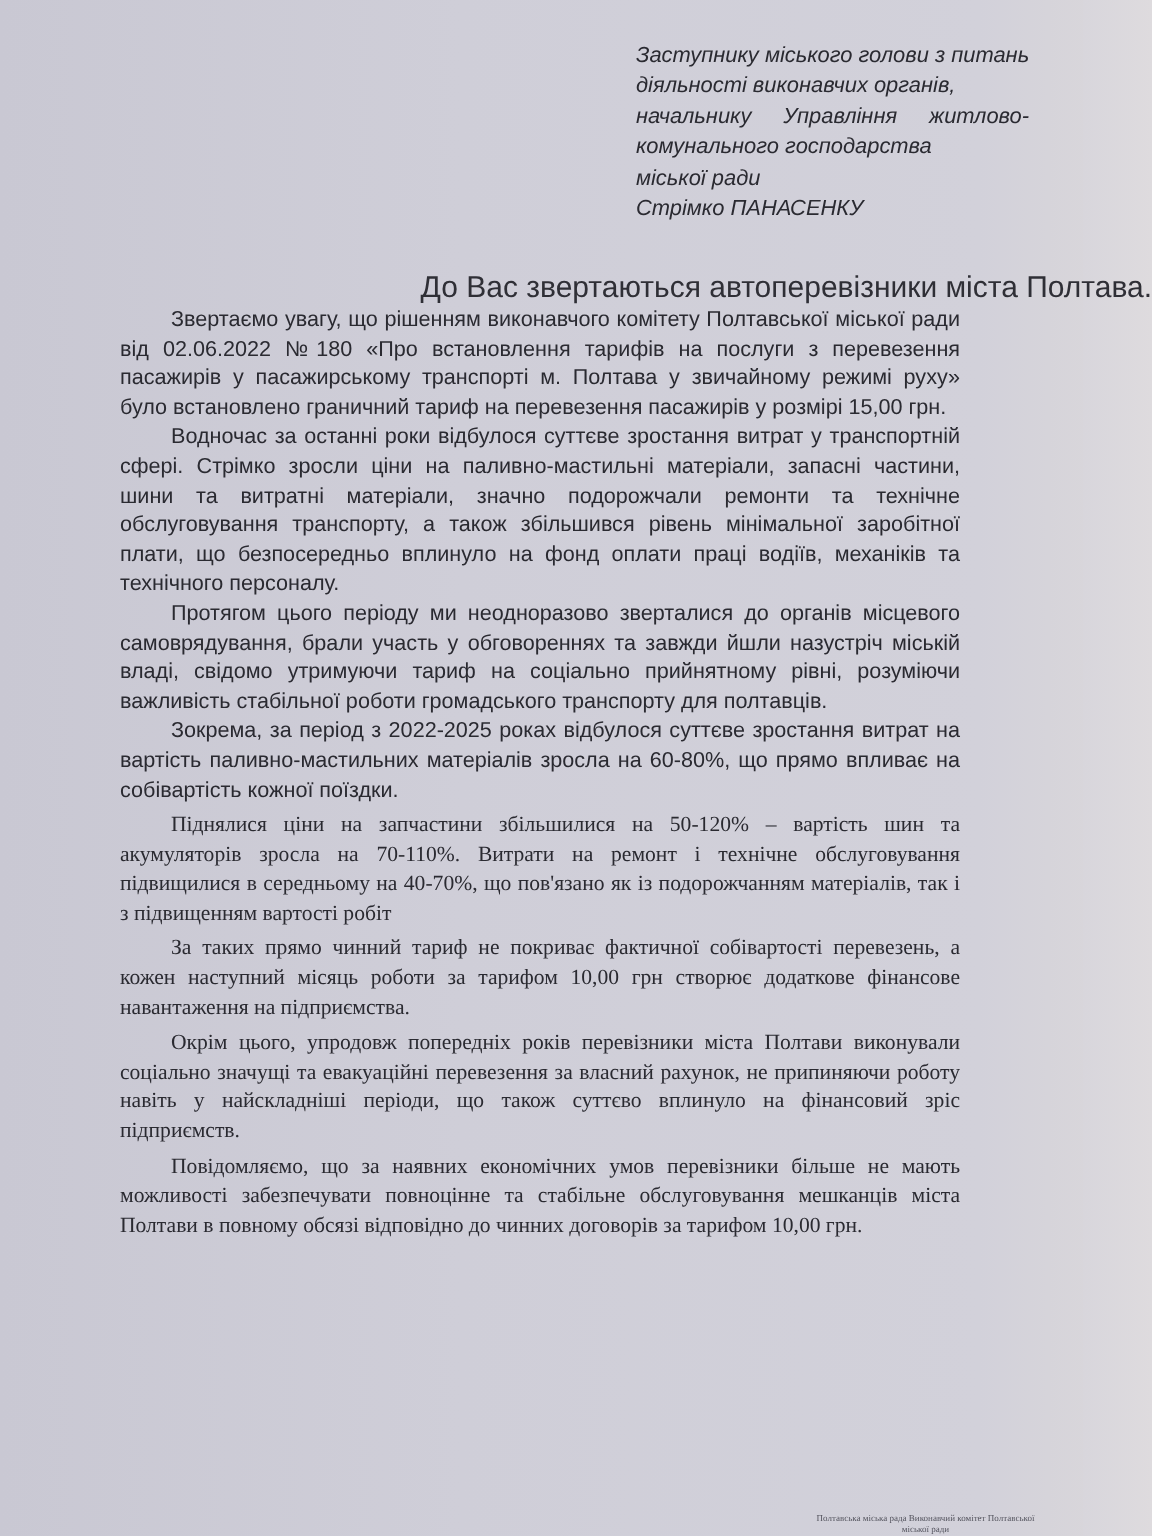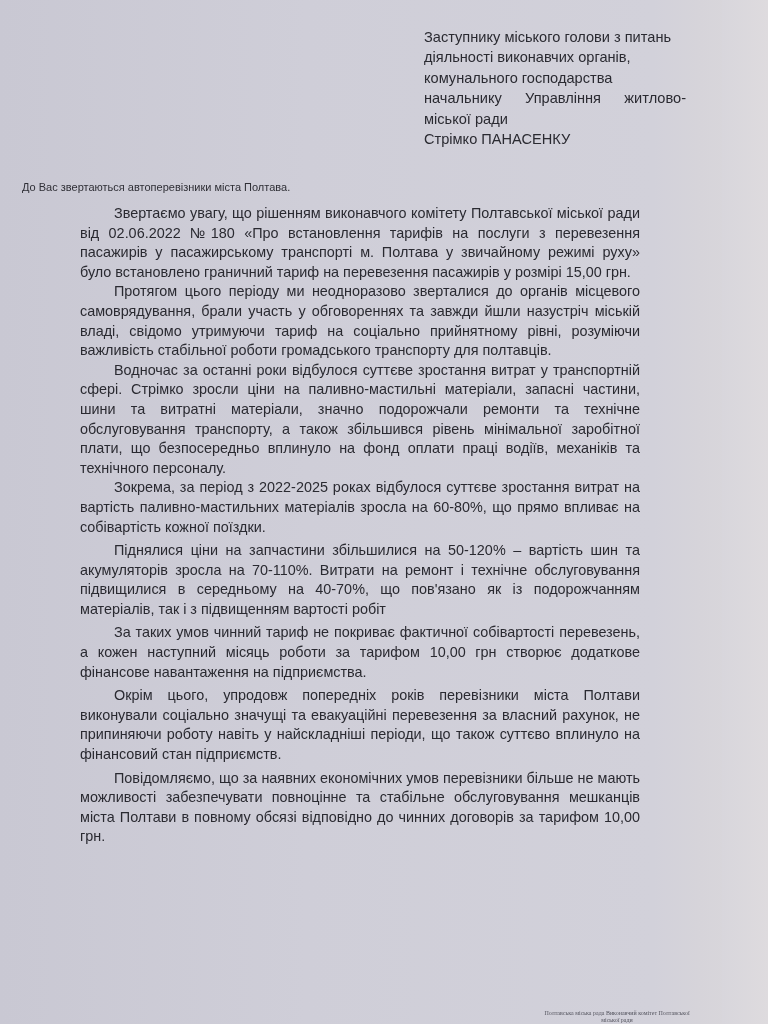--- a/index.html
+++ b/index.html
@@ -10,32 +10,32 @@
     color: #2c2c33;
   }
   .page-edge {
     position: absolute; top: 0; bottom: 0; left: 722px; width: 46px;
     background: linear-gradient(90deg, #d8d6dc, #dedbde);
   }
   .addressee {
     position: absolute; left: 424px; top: 27px; width: 262px;
     font-size: 14.6px; line-height: 20.4px; color: #2a2a31;
   }
-  .addressee .ln { display: block; white-space: nowrap; }
+  .addressee .ln { display: block; white-space: nowrap; font-style: italic; }
   .addressee .just { text-align: justify; text-align-last: justify; }
   .salutation {
-    position: absolute; left: 0; right: 0; top: 181px; text-align: left;
-    font-size: 11px; color: #2f2f36; padding-left: 22px;
+    position: absolute; left: 0; right: 0; top: 181px; text-align: right;
+    font-size: 20px; color: #2f2f36; padding-left: 22px;
   }
   .body {
     position: absolute; left: 80px; top: 204px; width: 560px;
     font-size: 14.4px; line-height: 19.6px; color: #2a2a31;
   }
   .body p { margin: 0; text-align: justify; text-indent: 34px; }
-  .body p.gap { margin-top: 4px; }
+  .body p.gap { margin-top: 4px; font-family: Liberation Serif, serif; }
   .stamp {
     position: absolute; left: 500px; top: 1008px; width: 220px; height: 62px;
     font-family: "Liberation Serif", serif; color: #3a3a44;
   }
   .stamp .org { position: absolute; left: 42px; top: 2px; width: 150px; font-size: 6px; line-height: 7px; text-align: center; color: #55555f; }
   .stamp .sheet { position: absolute; left: 10px; top: 20px; font-size: 9.5px; }
   .stamp .reg { position: absolute; left: 68px; top: 20px; font-size: 10px; letter-spacing: 0.2px; text-decoration: underline; }
   .stamp .copy-no { position: absolute; right: 4px; top: 18px; font-size: 6px; color: #6a6a74; }
   .stamp .time { position: absolute; right: 0px; top: 32px; font-size: 6px; color: #6a6a74; }
   .stamp .prefix { position: absolute; left: 0px; top: 29px; font-size: 15px; color: #a21caf; }
@@ -45,36 +45,36 @@
   }
 </style>
 </head>
 <body>
 
 <div class="page-edge"></div>
 
 <div class="addressee">
   <span class="ln">Заступнику міського голови з питань</span>
   <span class="ln">діяльності виконавчих органів,</span>
+  <span class="ln just">начальнику Управління житлово-</span>
   <span class="ln">комунального господарства</span>
-  <span class="ln just">начальнику Управління житлово-</span>
   <span class="ln">міської ради</span>
   <span class="ln">Стрімко ПАНАСЕНКУ</span>
 </div>
 
 <div class="salutation">До Вас звертаються автоперевізники міста Полтава.</div>
 
 <div class="body">
   <p>Звертаємо увагу, що рішенням виконавчого комітету Полтавської міської ради від 02.06.2022 №180 «Про встановлення тарифів на послуги з перевезення пасажирів у пасажирському транспорті м. Полтава у звичайному режимі руху» було встановлено граничний тариф на перевезення пасажирів у розмірі 15,00 грн.</p>
+  <p>Водночас за останні роки відбулося суттєве зростання витрат у транспортній сфері. Стрімко зросли ціни на паливно-мастильні матеріали, запасні частини, шини та витратні матеріали, значно подорожчали ремонти та технічне обслуговування транспорту, а також збільшився рівень мінімальної заробітної плати, що безпосередньо вплинуло на фонд оплати праці водіїв, механіків та технічного персоналу.</p>
   <p>Протягом цього періоду ми неодноразово зверталися до органів місцевого самоврядування, брали участь у обговореннях та завжди йшли назустріч міській владі, свідомо утримуючи тариф на соціально прийнятному рівні, розуміючи важливість стабільної роботи громадського транспорту для полтавців.</p>
-  <p>Водночас за останні роки відбулося суттєве зростання витрат у транспортній сфері. Стрімко зросли ціни на паливно-мастильні матеріали, запасні частини, шини та витратні матеріали, значно подорожчали ремонти та технічне обслуговування транспорту, а також збільшився рівень мінімальної заробітної плати, що безпосередньо вплинуло на фонд оплати праці водіїв, механіків та технічного персоналу.</p>
   <p>Зокрема, за період з 2022-2025 роках відбулося суттєве зростання витрат на вартість паливно-мастильних матеріалів зросла на 60-80%, що прямо впливає на собівартість кожної поїздки.</p>
   <p class="gap">Піднялися ціни на запчастини збільшилися на 50-120% – вартість шин та акумуляторів зросла на 70-110%. Витрати на ремонт і технічне обслуговування підвищилися в середньому на 40-70%, що пов'язано як із подорожчанням матеріалів, так і з підвищенням вартості робіт</p>
-  <p class="gap">За таких умов чинний тариф не покриває фактичної собівартості перевезень, а кожен наступний місяць роботи за тарифом 10,00 грн створює додаткове фінансове навантаження на підприємства.</p>
-  <p class="gap">Окрім цього, упродовж попередніх років перевізники міста Полтави виконували соціально значущі та евакуаційні перевезення за власний рахунок, не припиняючи роботу навіть у найскладніші періоди, що також суттєво вплинуло на фінансовий стан підприємств.</p>
+  <p class="gap">За таких прямо чинний тариф не покриває фактичної собівартості перевезень, а кожен наступний місяць роботи за тарифом 10,00 грн створює додаткове фінансове навантаження на підприємства.</p>
+  <p class="gap">Окрім цього, упродовж попередніх років перевізники міста Полтави виконували соціально значущі та евакуаційні перевезення за власний рахунок, не припиняючи роботу навіть у найскладніші періоди, що також суттєво вплинуло на фінансовий зріс підприємств.</p>
   <p class="gap">Повідомляємо, що за наявних економічних умов перевізники більше не мають можливості забезпечувати повноцінне та стабільне обслуговування мешканців міста Полтави в повному обсязі відповідно до чинних договорів за тарифом 10,00 грн.</p>
 </div>
 
 <div class="stamp">
   <div class="org">Полтавська міська рада Виконавчий комітет Полтавської міської ради</div>
   <div class="sheet">арк.2</div>
   <div class="reg">№04-61/1/17975 від 19.12.2025</div>
   <div class="copy-no">02</div>
   <div class="time">13:26</div>
   <div class="prefix">№04-6</div>

